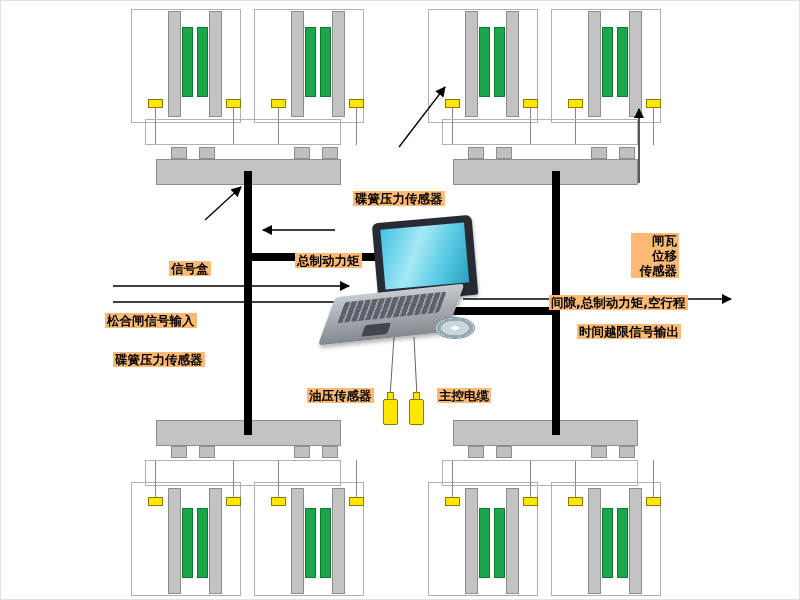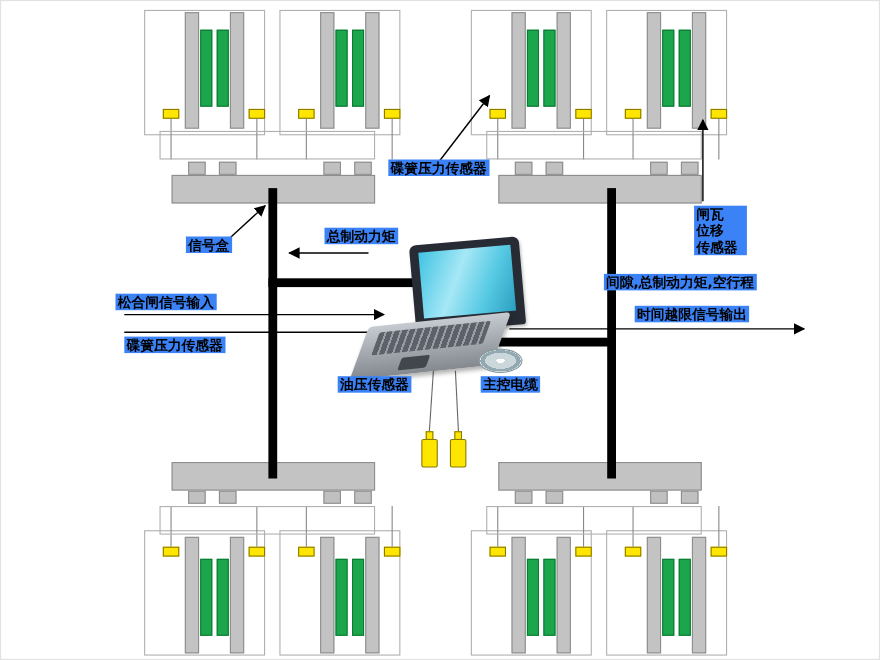--- a/index.html
+++ b/index.html
@@ -33,22 +33,22 @@
   .ch-left  { left:243px; top:252px; width:140px; height:8px; }
   .ch-right { left:452px; top:306px; width:107px; height:8px; }
 
   
   .overlay { position:absolute; left:0; top:0; z-index:3; pointer-events:none; }
   .overlay line { stroke:#000; stroke-width:1.3; }
   .overlay line.thin { stroke:#666; stroke-width:1; }
 
   
   .lbl { position:absolute; z-index:5; font-size:12.5px; font-weight:bold; color:#000;
-         background:#3b82f6; padding:0 2px; line-height:15px; white-space:nowrap; }
-  .lbl-v { width:48px; white-space:normal; }
+         background:#fdba74; padding:0 2px; line-height:15px; white-space:nowrap;margin-top:46px; }
+  .lbl-v { width:48px; white-space:normal;text-align:right; }
   .lbl-v span { display:block; }
 
   
   .sensor-cyl { position:absolute; z-index:4; width:15px; height:26px; background:var(--sensor-yellow,#ffe600);
                 border:1px solid #8a7a00; border-radius:2px; }
   .sensor-nub { position:absolute; z-index:4; width:7px; height:8px; background:var(--sensor-yellow,#ffe600);
                 border:1px solid #8a7a00; }
 
   
   .laptop { position:absolute; left:336px; top:218px; width:145px; height:125px; z-index:4; }

